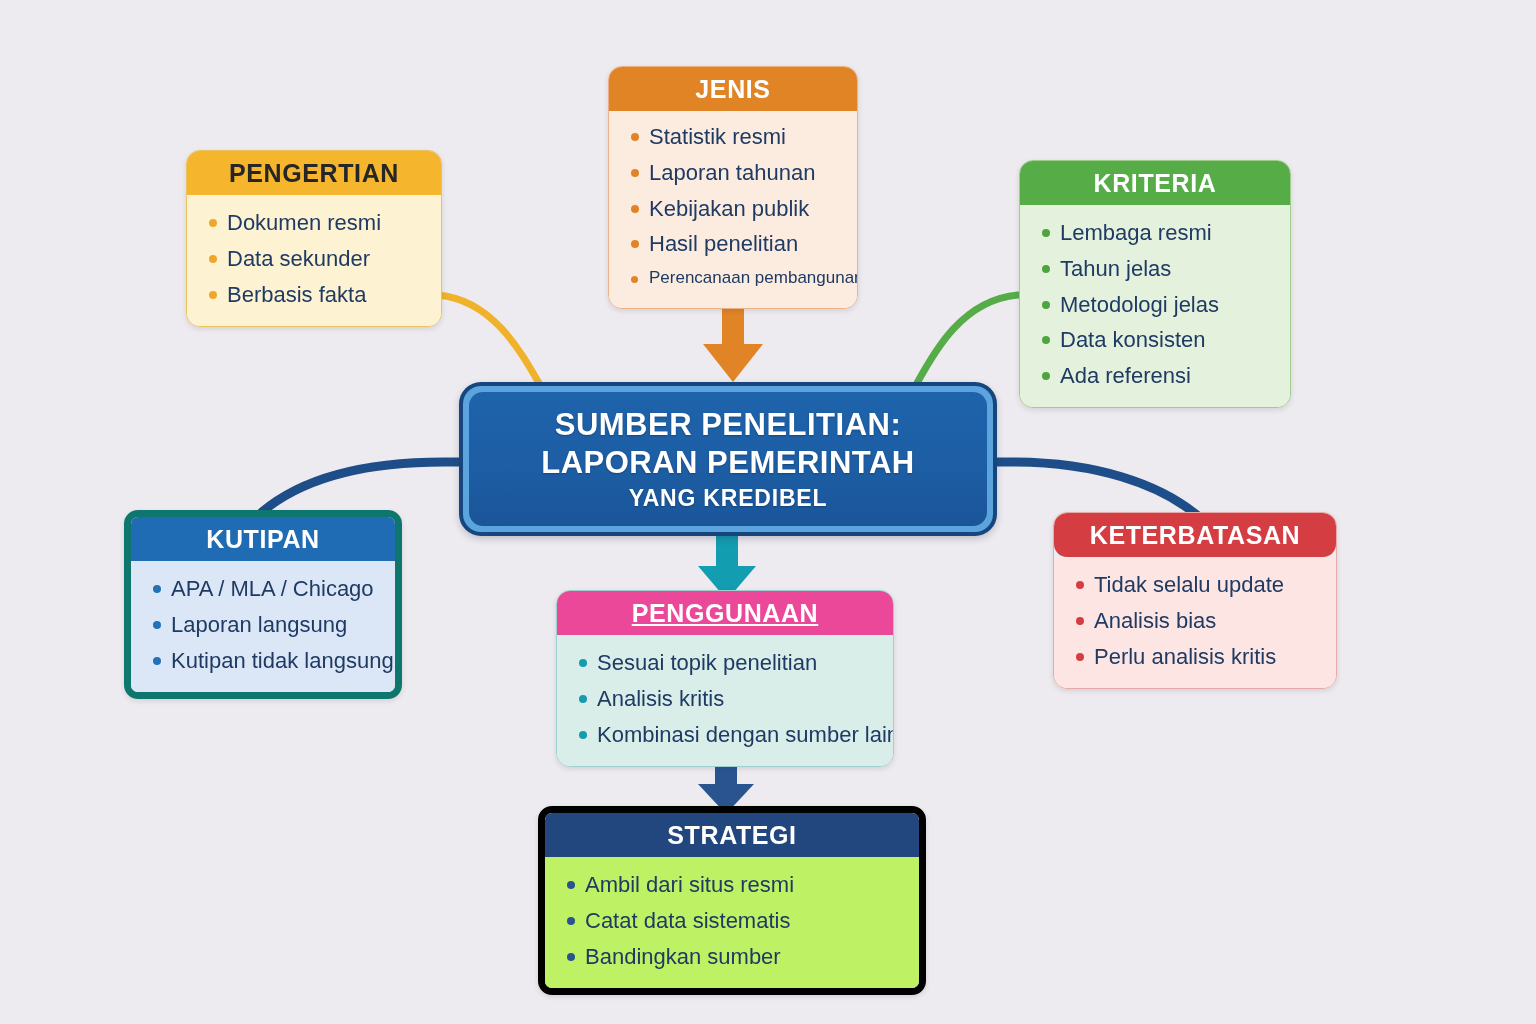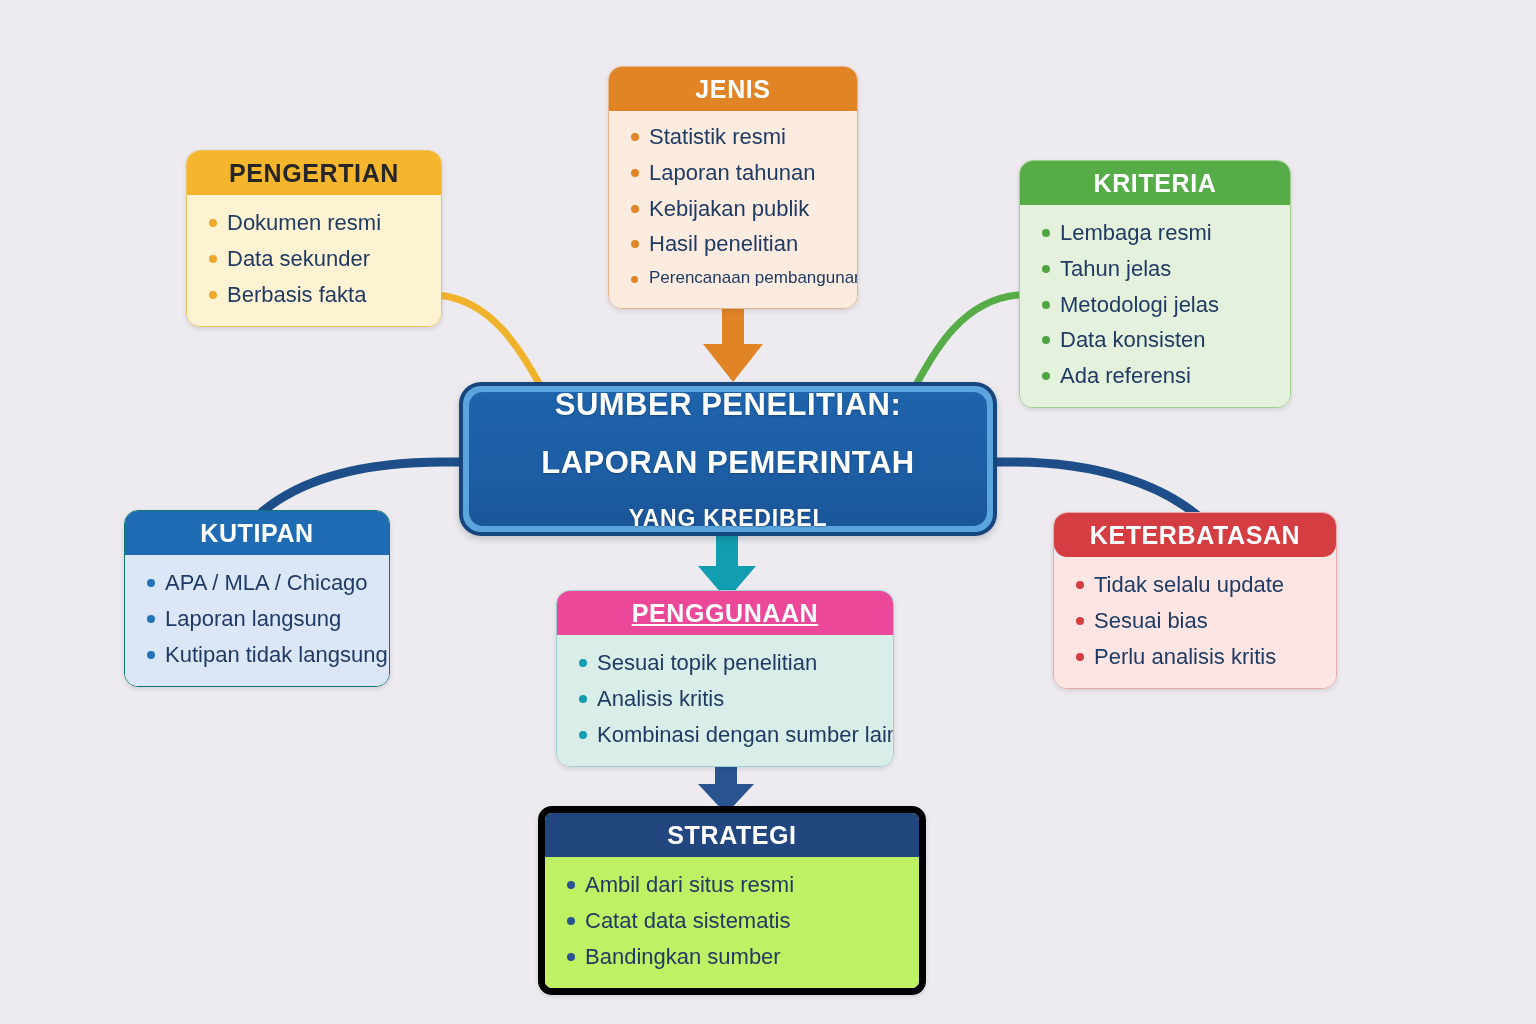--- a/index.html
+++ b/index.html
@@ -97,21 +97,21 @@
     left: 1019px; top: 160px; width: 270px;
     border: 1px solid #9ecd8c;
   }
   #node-kriteria .hdr { background: #56ad47; color: #ffffff; }
   #node-kriteria .body { background: #e4f2dd; }
   #node-kriteria li::before { color: #4fa441; }
 
   
   #node-kutipan {
     left: 124px; top: 510px; width: 264px;
-    border: 1px solid #0f766e;
+    border: 7px solid #0f766e;
   }
   #node-kutipan .hdr { background: #1f6cb4; color: #ffffff; }
   #node-kutipan .body { background: #dbe7f6; }
   #node-kutipan li::before { color: #2272b8; }
 
   
   #node-keterbatasan {
     left: 1053px; top: 512px; width: 282px;
     border: 1px solid #e8a9a9;
   }
@@ -159,21 +159,20 @@
   #node-center .inner {
     width: 100%; height: 100%;
     border-radius: 14px;
     background: linear-gradient(180deg,#1e63ab 0%,#1d5ea4 55%,#1a5599 100%);
     box-sizing: border-box;
     display: flex;
     flex-direction: column;
     align-items: center;
     justify-content: center;
     color: #ffffff;
-    gap: 20px;
   }
   #node-center .l1, #node-center .l2 {
     font-size: 31px;
     font-weight: bold;
     letter-spacing: 0.5px;
     line-height: 1.22;
     text-shadow: 0 1px 2px rgba(0,0,0,0.25);
   }
   #node-center .l3 {
     font-size: 23px;
@@ -270,21 +269,21 @@
         <li>Kutipan tidak langsung</li>
       </ul>
     </div>
   </div>
 
   <div class="node" id="node-keterbatasan">
     <div class="hdr">KETERBATASAN</div>
     <div class="body">
       <ul>
         <li>Tidak selalu update</li>
-        <li>Sesuai bias</li>
+        <li>Analisis bias</li>
         <li>Perlu analisis kritis</li>
       </ul>
     </div>
   </div>
 
   <div class="node" id="node-penggunaan">
     <div class="hdr">PENGGUNAAN</div>
     <div class="body">
       <ul>
         <li>Sesuai topik penelitian</li>

